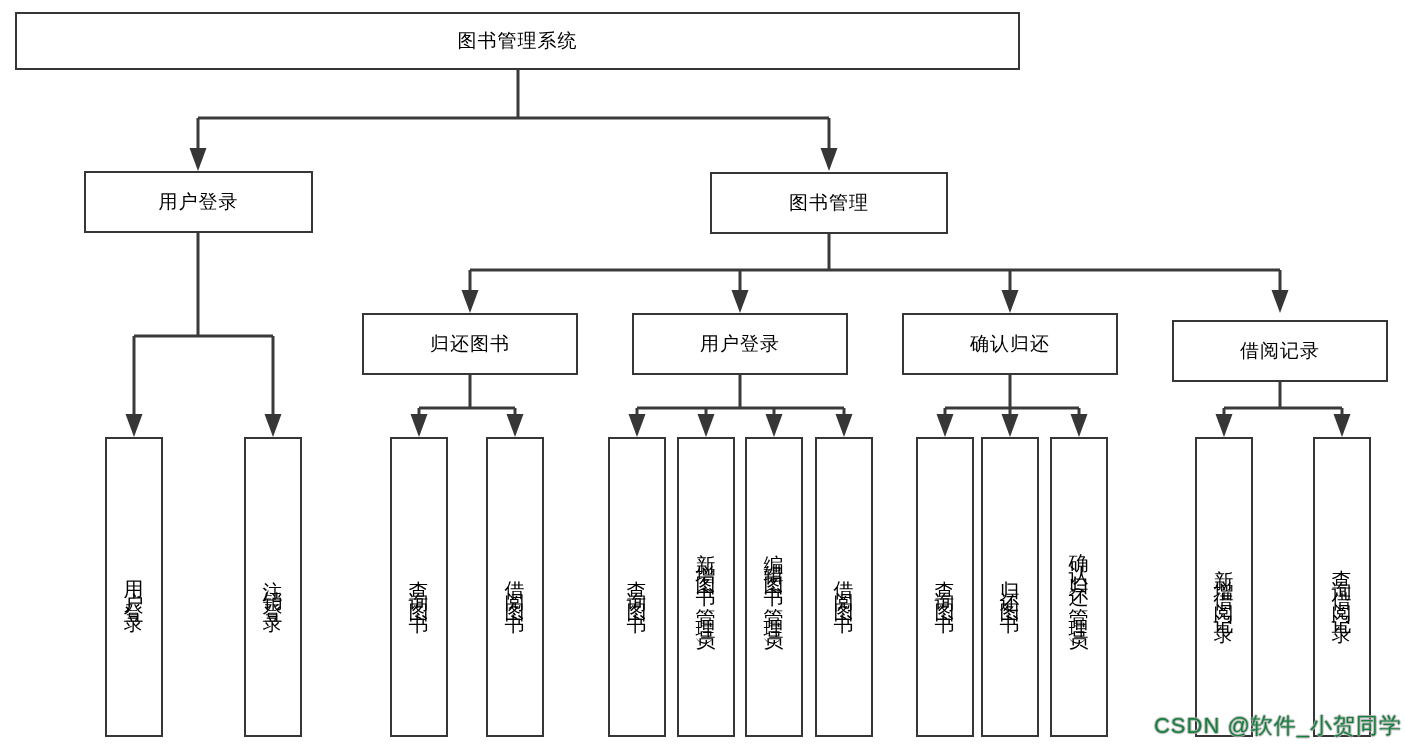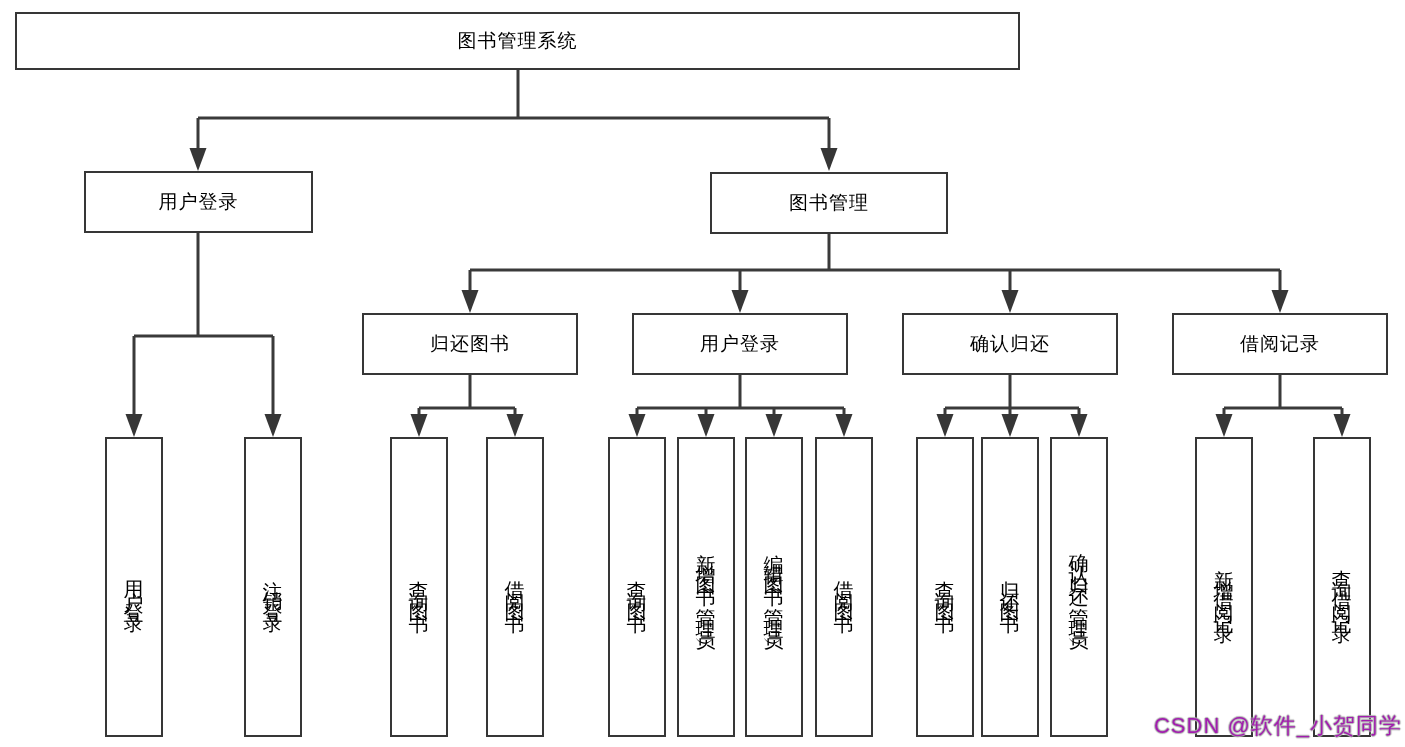--- a/index.html
+++ b/index.html
@@ -43,21 +43,21 @@
     letter-spacing: 11px;
     line-height: 1;
     white-space: nowrap;
   }
   .watermark {
     position: absolute;
     top: 711px;
     right: 3px;
     font-size: 22px;
     letter-spacing: 1px;
-    color: #a21caf;
+    color: #15803d;
     text-shadow: 1px 0 1px #b0b0b0, -1px 0 1px #b0b0b0,
                  0 1px 1px #b0b0b0, 0 -1px 1px #b0b0b0;
     white-space: nowrap;
   }
 </style>
 </head>
 <body>
 
 <div class="stage">
 
@@ -107,21 +107,21 @@
 
   <div class="node" style="left:362px; top:313px; width:216px; height:62px;">
     <span class="hlabel">归还图书</span>
   </div>
   <div class="node" style="left:632px; top:313px; width:216px; height:62px;">
     <span class="hlabel">用户登录</span>
   </div>
   <div class="node" style="left:902px; top:313px; width:216px; height:62px;">
     <span class="hlabel">确认归还</span>
   </div>
-  <div class="node" style="left:1172px; top:313px; width:216px; height:62px;">
+  <div class="node" style="left:1172px; top:320px; width:216px; height:62px;">
     <span class="hlabel">借阅记录</span>
   </div>
 
   <div class="node leaf" style="left:105px; top:437px; width:58px; height:300px;">
     <span class="vlabel">用户登录</span>
   </div>
   <div class="node leaf" style="left:244px; top:437px; width:58px; height:300px;">
     <span class="vlabel">注销登录</span>
   </div>
 

